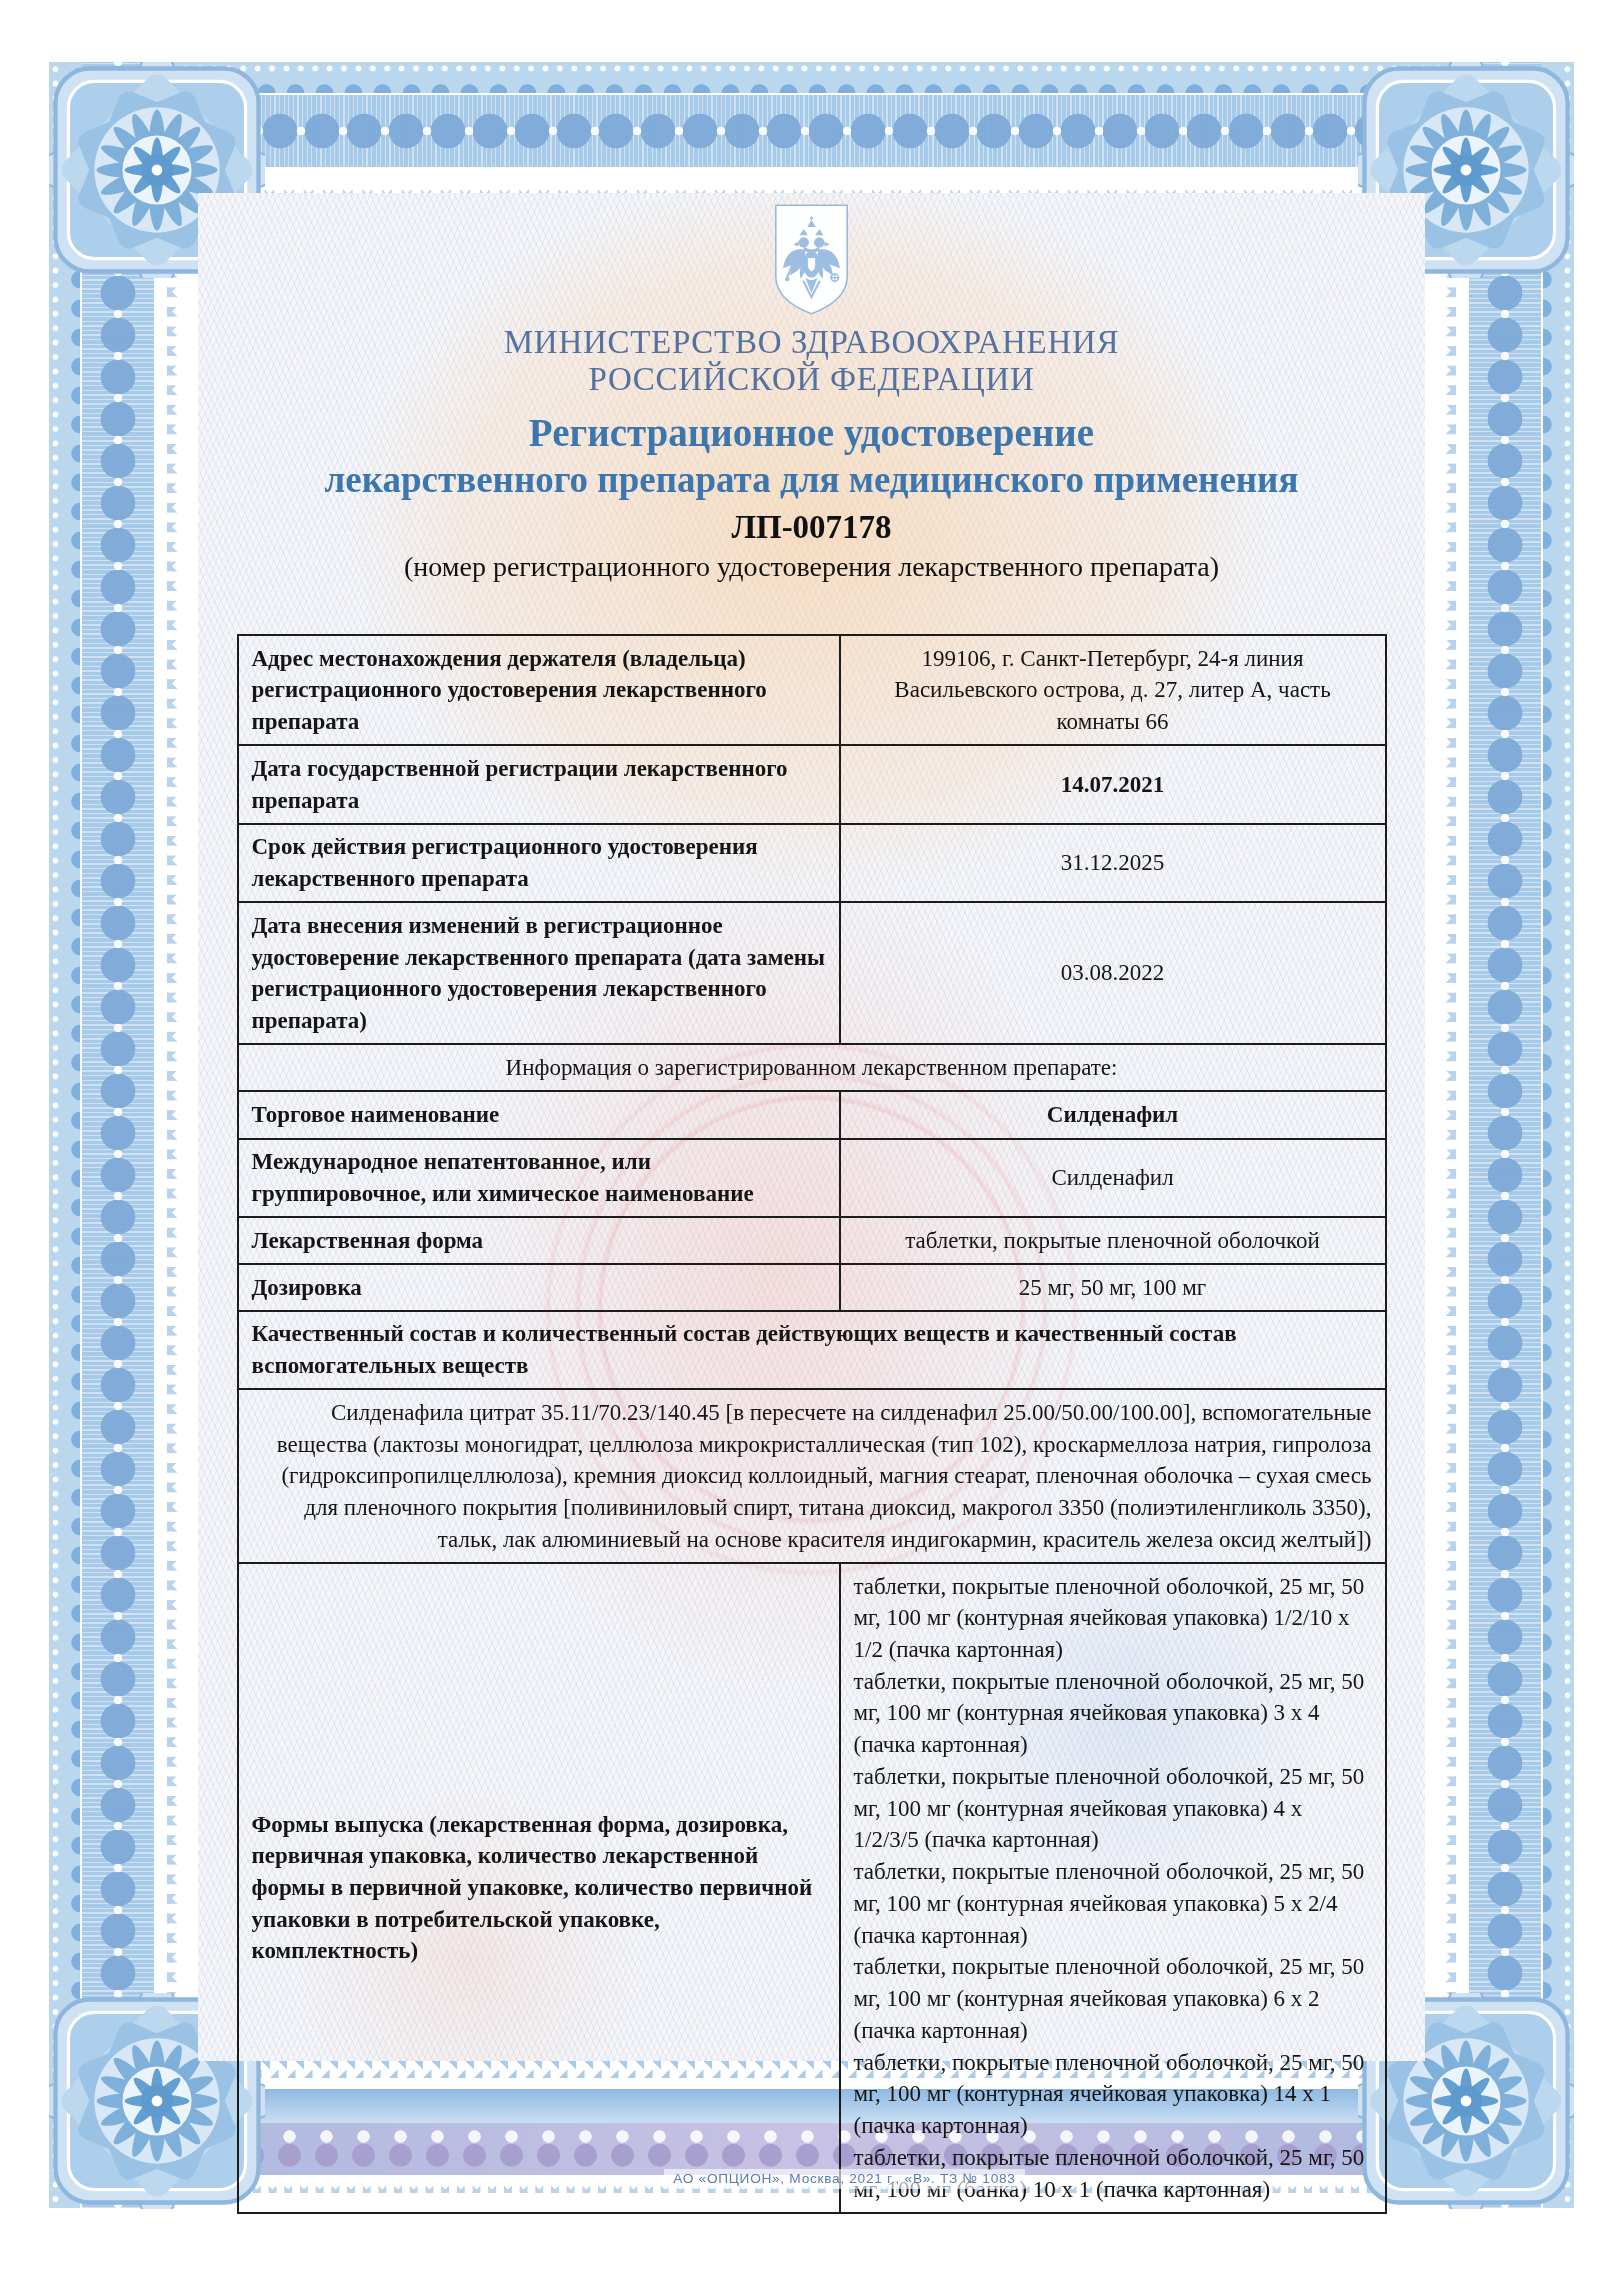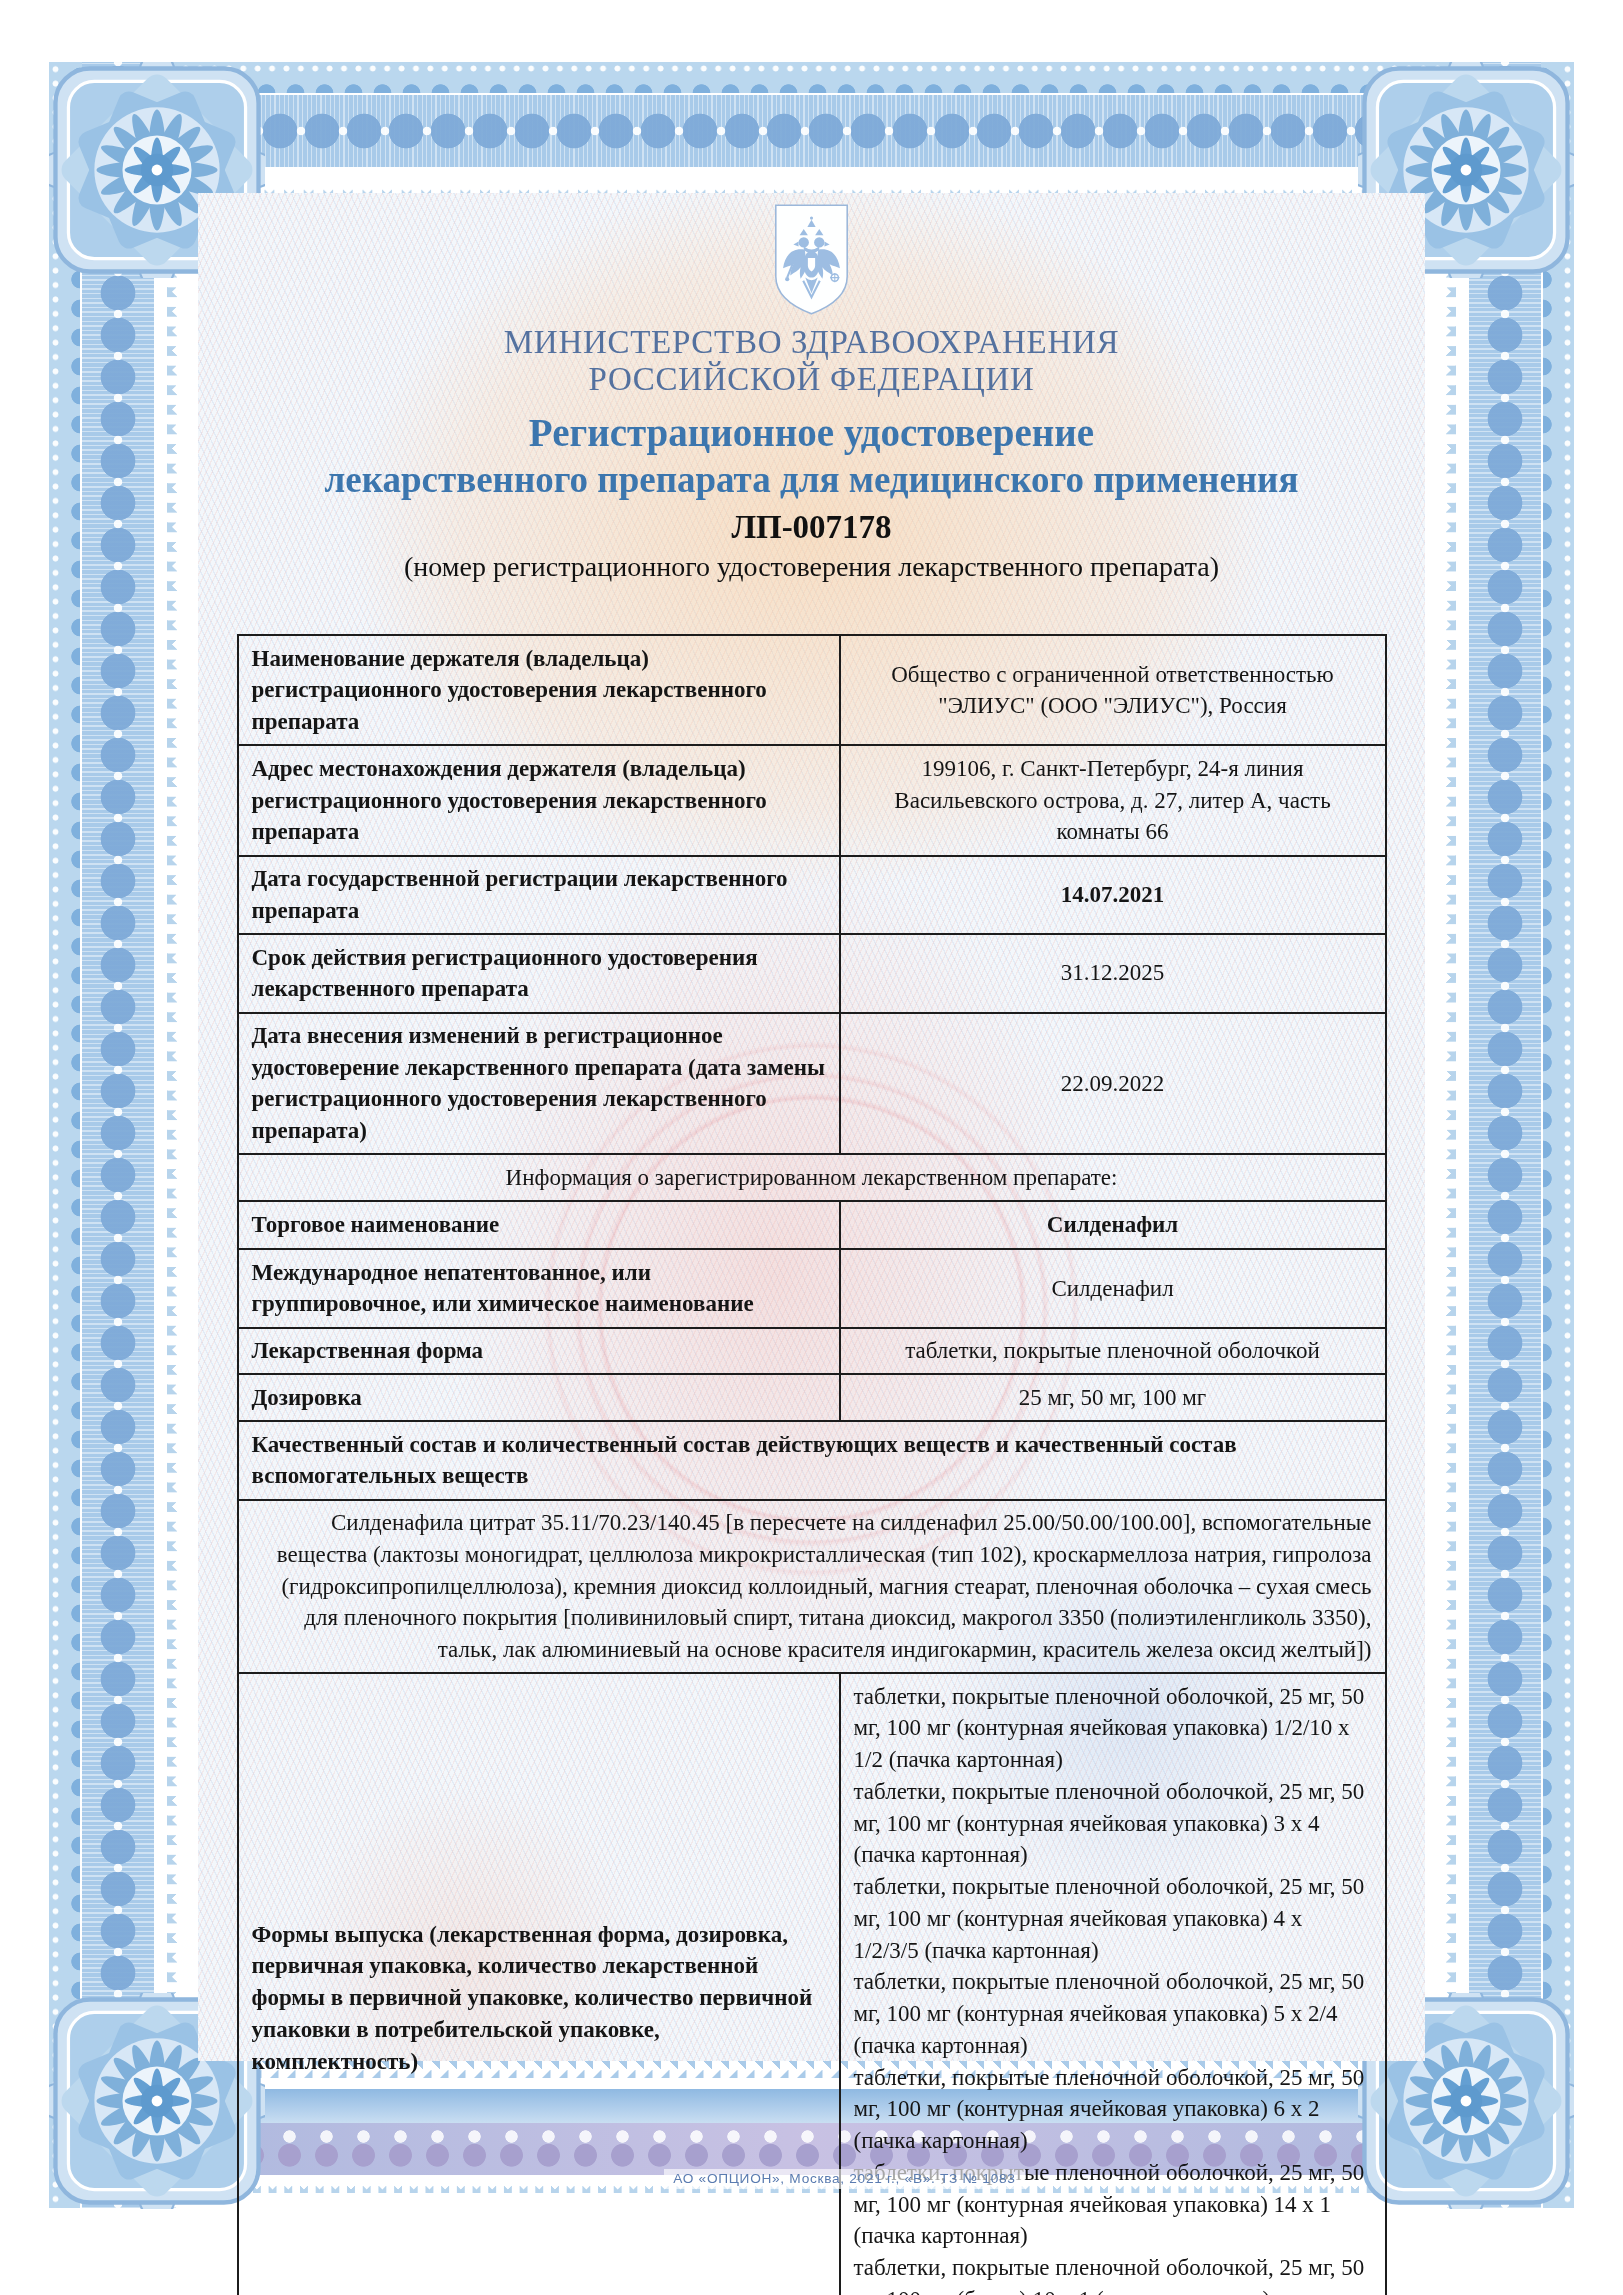--- a/index.html
+++ b/index.html
@@ -235,39 +235,35 @@
     <div class="reg-num">ЛП-007178</div>
     <div class="reg-cap">(номер регистрационного удостоверения лекарственного препарата)</div>
 
     <table class="cert">
       <colgroup>
           <col class="c1">
           <col class="c2">
         </colgroup>
 
       <tbody>
-          <tr style="height:93px;">
-        <td class="lbl">Наименование держателя (владельца) регистрационного удостоверения лекарственного препарата</td>
-        <td class="val">Общество с ограниченной ответственностью "ЭЛИУС" (ООО "ЭЛИУС"), Россия</td>
-      </tr>
       <tr style="height:95px;">
         <td class="lbl">Адрес местонахождения держателя (владельца) регистрационного удостоверения лекарственного препарата</td>
         <td class="val">199106, г. Санкт-Петербург, 24-я линия Васильевского острова, д. 27, литер А, часть комнаты 66</td>
       </tr>
       <tr style="height:66px;">
         <td class="lbl">Дата государственной регистрации лекарственного препарата</td>
         <td class="val v-bold">14.07.2021</td>
       </tr>
       <tr style="height:69px;">
         <td class="lbl">Срок действия регистрационного удостоверения лекарственного препарата</td>
         <td class="val">31.12.2025</td>
       </tr>
       <tr style="height:124px;">
         <td class="lbl">Дата внесения изменений в регистрационное удостоверение лекарственного препарата (дата замены регистрационного удостоверения лекарственного препарата)</td>
-        <td class="val">22.09.2022</td>
+        <td class="val">03.08.2022</td>
       </tr>
 
       <tr style="height:46px;">
         <td class="full-center" colspan="2">Информация о зарегистрированном лекарственном препарате:</td>
       </tr>
 
       <tr style="height:48px;">
         <td class="lbl">Торговое наименование</td>
         <td class="val v-bold">Силденафил</td>
       </tr>

